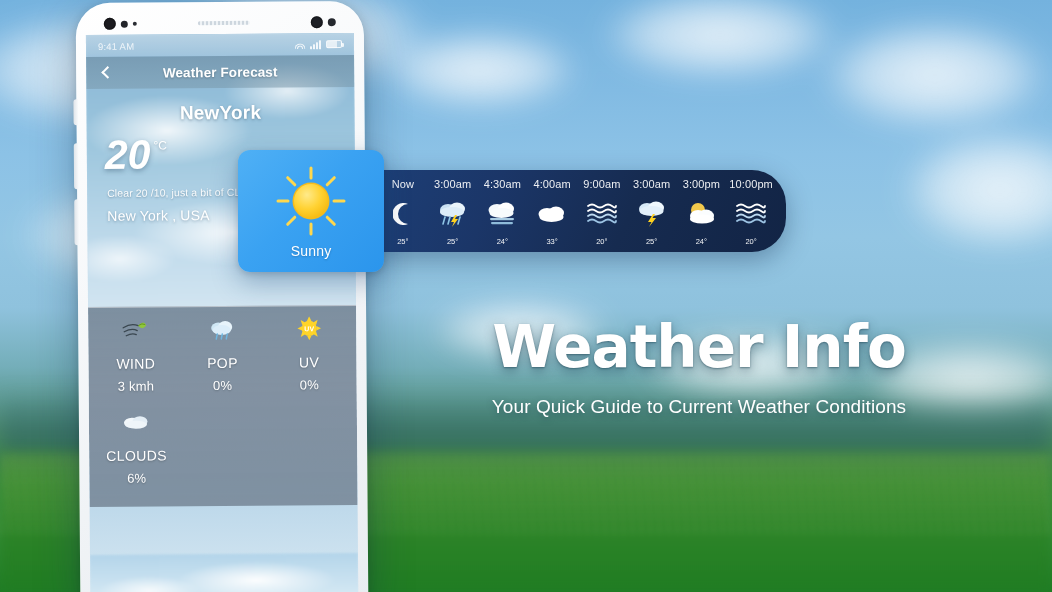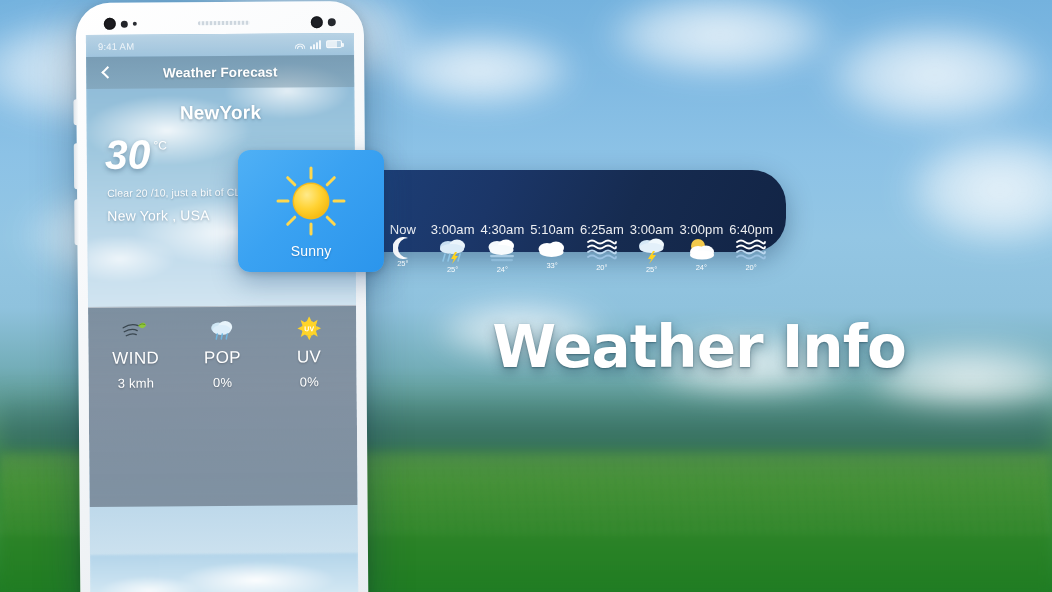--- a/index.html
+++ b/index.html
@@ -193,21 +193,21 @@
     position: relative; z-index: 3;
     margin-top: 8px;
     height: 200px;
     background: linear-gradient(to bottom, rgba(104,122,140,.80), rgba(112,128,146,.84) 45%, rgba(118,134,150,.86));
     border-top: 1.5px solid rgba(255,255,255,.45);
     display: grid; grid-template-columns: 1fr 1fr 1fr; grid-template-rows: 1fr 1fr;
     padding: 10px 4px 6px 4px;
   }
   .dcell { display:flex; flex-direction:column; align-items:center; justify-content:flex-start; gap: 7px; }
   .dicon { height: 24px; display:flex; align-items:center; justify-content:center; }
-  .dlabel { color:#fff; font-size: 17px; letter-spacing:.4px; text-shadow:0 1px 2px rgba(0,0,0,.25); }
+  .dlabel { color:#fff; font-size: 14px; letter-spacing:.4px; text-shadow:0 1px 2px rgba(0,0,0,.25);margin-top:7px; }
   .dval { color:#fff; font-size: 13px; letter-spacing:.2px; text-shadow:0 1px 2px rgba(0,0,0,.25); }
 
   
   .sunnycard {
     position: absolute; left: 238px; top: 150px;
     width: 146px; height: 122px;
     border-radius: 12px;
     background: linear-gradient(135deg, #4fb0f5 0%, #3aa2f2 45%, #2b95ec 100%);
     box-shadow: 0 10px 26px rgba(20,70,120,.35), 0 2px 6px rgba(0,0,0,.15);
     display:flex; flex-direction:column; align-items:center; justify-content:center;
@@ -220,21 +220,21 @@
     position: absolute; left: 368px; top: 170px;
     width: 418px; height: 82px;
     border-radius: 8px 34px 34px 8px;
     background: linear-gradient(115deg, #1d3f77 0%, #1b3668 30%, #162b50 62%, #122445 100%);
     box-shadow: 0 8px 26px rgba(10,35,70,.35);
     display: flex; align-items: stretch;
     padding: 8px 10px 6px 10px;
     z-index: 15;
   }
   .hcol { flex:1; display:flex; flex-direction:column; align-items:center; justify-content:space-between; }
-  .htime { color: rgba(255,255,255,.92); font-size: 13px; letter-spacing:.1px;margin-top:44px; }
+  .htime { color: rgba(255,255,255,.92); font-size: 11px; letter-spacing:.1px; }
   .hicon { height: 28px; display:flex; align-items:center; justify-content:center; }
   .htemp { color: rgba(255,255,255,.95); font-size: 7.5px; }
 
   
   .marketing { position:absolute; left: 376px; right: 30px; top: 318px; text-align:center; z-index: 10; }
   .bigtitle {
     font-family: "DejaVu Sans", sans-serif;
     font-size: 58px; font-weight: 700; color:#fff; letter-spacing: -1px;
     text-shadow: 0 4px 12px rgba(25,60,75,.45), 0 1px 2px rgba(25,60,75,.5);
     line-height: 1;
@@ -303,21 +303,21 @@
       </div>
 
       <div class="appbar">
         <span class="backchev"></span>
         <span class="appbar-title">Weather Forecast</span>
       </div>
 
       <div class="hero">
         <div class="city">NewYork</div>
         <div class="tempwrap">
-          <span class="temp">30</span>
+          <span class="temp">20</span>
           <span class="unit">°C</span>
         </div>
         <div class="desc">Clear 20 /10, just a bit of CLOUDS.</div>
         <div class="loc">New York , USA</div>
       </div>
 
       <div class="details">
 
         <div class="dcell">
           <span class="dicon">
@@ -364,20 +364,31 @@
               </g>
               <circle cx="13" cy="12" r="7.6" fill="#ffd429"></circle>
               <text x="13" y="15" font-size="7" font-family="Liberation Sans, sans-serif" fill="#ffffff" text-anchor="middle" font-weight="bold">UV</text>
             </svg>
           </span>
           <span class="dlabel">UV</span>
           <span class="dval">0%</span>
         </div>
 
 
+        <div class="dcell">
+          <span class="dicon">
+            <svg width="30" height="20" viewBox="0 0 30 20">
+              <ellipse cx="11" cy="11" rx="8" ry="5" fill="#f2f7fa"></ellipse>
+              <ellipse cx="19" cy="10" rx="7.5" ry="5.5" fill="#e4eef5"></ellipse>
+              <ellipse cx="15" cy="13" rx="11" ry="4" fill="#eff5f9"></ellipse>
+            </svg>
+          </span>
+          <span class="dlabel">CLOUDS</span>
+          <span class="dval">6%</span>
+        </div>
 
       </div>
     </div>
   </div>
 
   <div class="sunnycard">
     <svg width="76" height="76" viewBox="0 0 76 76">
       <g stroke="#ffd84d" stroke-width="3" stroke-linecap="round">
         <line x1="38" y1="5" x2="38" y2="15"></line>
         <line x1="38" y1="61" x2="38" y2="71"></line>
@@ -437,33 +448,33 @@
           <ellipse cx="21" cy="9" rx="8" ry="6.5" fill="#ffffff"></ellipse>
           <ellipse cx="16.5" cy="13" rx="12" ry="5" fill="#f7fbfd"></ellipse>
           <rect x="5" y="18" width="24" height="2.2" rx="1.1" fill="#a8cbe3"></rect>
           <rect x="6" y="22" width="22" height="2.2" rx="1.1" fill="#8fbcda"></rect>
         </svg>
       </span>
       <span class="htemp">24°</span>
     </div>
 
     <div class="hcol">
-      <span class="htime">5:10am</span>
+      <span class="htime">4:00am</span>
       <span class="hicon">
         <svg width="34" height="24" viewBox="0 0 34 24">
           <ellipse cx="12" cy="12" rx="8.5" ry="6" fill="#ffffff"></ellipse>
           <ellipse cx="21" cy="11" rx="8" ry="6.5" fill="#ffffff"></ellipse>
           <ellipse cx="16.5" cy="15" rx="12" ry="5" fill="#ffffff"></ellipse>
         </svg>
       </span>
       <span class="htemp">33°</span>
     </div>
 
     <div class="hcol">
-      <span class="htime">6:25am</span>
+      <span class="htime">9:00am</span>
       <span class="hicon">
         <svg width="34" height="26" viewBox="0 0 34 26" fill="none" stroke="#ffffff" stroke-width="1.8" stroke-linecap="round">
           <path d="M3 5 q4-3 8 0 t8 0 t8 0 t4 0"></path>
           <path d="M3 10 q4-3 8 0 t8 0 t8 0 t4 0"></path>
           <path d="M3 15 q4-3 8 0 t8 0 t8 0 t4 0" stroke="#bcd8ef"></path>
           <path d="M3 20 q4-3 8 0 t8 0 t8 0 t4 0" stroke="#9cc3e3"></path>
         </svg>
       </span>
       <span class="htemp">20°</span>
     </div>
@@ -488,31 +499,32 @@
           <circle cx="14" cy="9" r="7" fill="#f2c94c"></circle>
           <ellipse cx="14" cy="15" rx="8" ry="6" fill="#ffffff"></ellipse>
           <ellipse cx="22" cy="15" rx="8" ry="6.5" fill="#fbfdfe"></ellipse>
           <ellipse cx="18" cy="18" rx="12" ry="4.6" fill="#ffffff"></ellipse>
         </svg>
       </span>
       <span class="htemp">24°</span>
     </div>
 
     <div class="hcol">
-      <span class="htime">6:40pm</span>
+      <span class="htime">10:00pm</span>
       <span class="hicon">
         <svg width="34" height="26" viewBox="0 0 34 26" fill="none" stroke="#ffffff" stroke-width="1.8" stroke-linecap="round">
           <path d="M3 5 q4-3 8 0 t8 0 t8 0 t4 0"></path>
           <path d="M3 10 q4-3 8 0 t8 0 t8 0 t4 0"></path>
           <path d="M3 15 q4-3 8 0 t8 0 t8 0 t4 0" stroke="#bcd8ef"></path>
           <path d="M3 20 q4-3 8 0 t8 0 t8 0 t4 0" stroke="#9cc3e3"></path>
         </svg>
       </span>
       <span class="htemp">20°</span>
     </div>
 
   </div>
 
   <div class="marketing">
     <div class="bigtitle">Weather Info</div>
+    <div class="subtitle">Your Quick Guide to Current Weather Conditions</div>
   </div>
 
 </div>
 
 </body></html>

